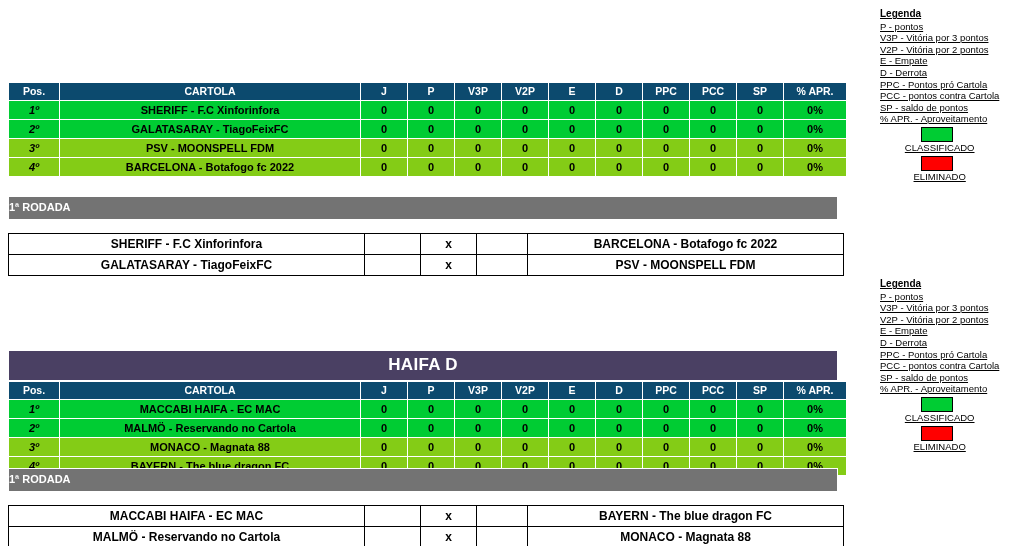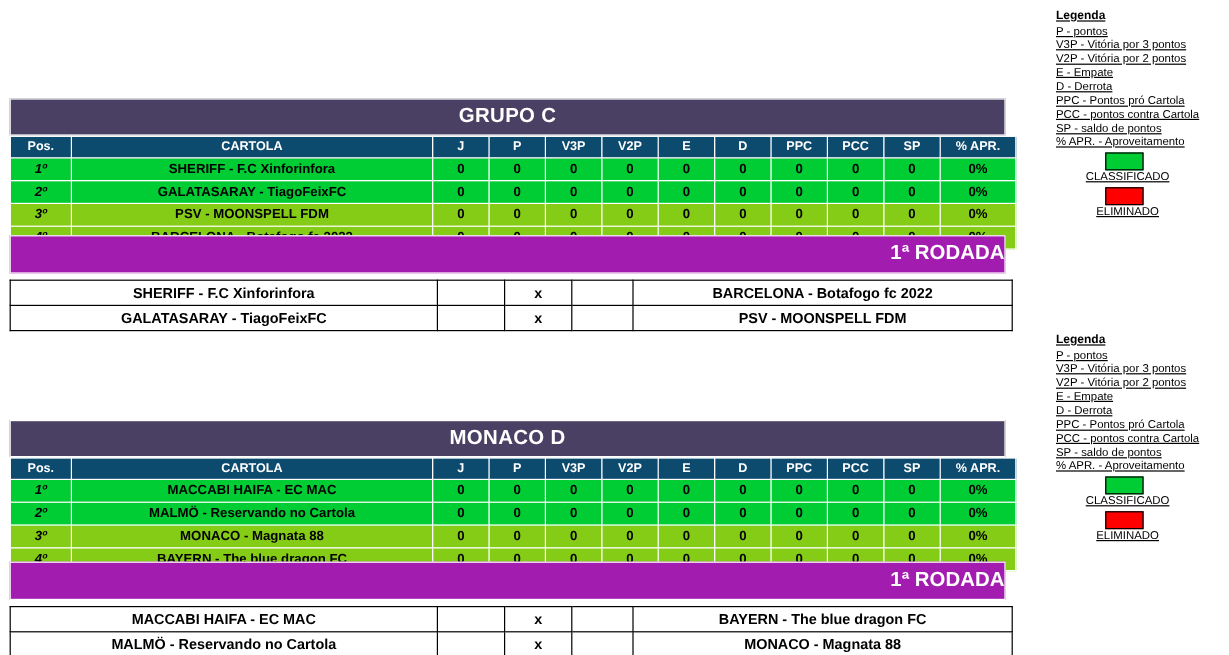--- a/index.html
+++ b/index.html
@@ -60,25 +60,25 @@
   .col-pos  { width: 50px; }
   .col-name { width: 300px; }
   .col-stat { width: 46px; }
   .col-apr  { width: 62px; }
 
   td.pos-cell { font-size: 10.5px; font-style: italic; }
   td.name-cell { font-size: 11.5px; }
 
   
   .rodada-title {
-    background: #a21caf;
+    background: #737373;
     color: #ffffff;
-    font-size: 17px;
-    font-weight: bold;
-    text-align: right;
+    font-size: 11px;
+    font-weight: bold;
+    text-align: left;
     padding: 4px 0 6px 0;
     border: 1px solid #ffffff;
   }
   table.matches {
     width: 100%;
     border-collapse: collapse;
     table-layout: fixed;
   }
   table.matches td {
     border: 1px solid #000000;
@@ -124,21 +124,20 @@
     margin-right: 5px;
   }
   .legend .sw-q { background: #00cc33; }
   .legend .sw-e { background: #ff0000; }
   .legend .swatch-label { font-size: 9.5px; }
 </style>
 </head>
 <body>
 
 <div class="group-block" style="top:82px;">
-  <div class="group-title">GRUPO C</div>
   <table class="standings">
     <thead>
       <tr>
         <th class="col-pos">Pos.</th>
         <th class="col-name">CARTOLA</th>
         <th class="col-stat">J</th>
         <th class="col-stat">P</th>
         <th class="col-stat">V3P</th>
         <th class="col-stat">V2P</th>
         <th class="col-stat">E</th>
@@ -229,21 +228,21 @@
         <td class="m-score"></td>
         <td class="m-x">x</td>
         <td class="m-score2"></td>
         <td class="m-away">PSV - MOONSPELL FDM</td>
       </tr>
     </tbody>
   </table>
 </div>
 
 <div class="group-block" style="top:350px;">
-  <div class="group-title">MONACO D</div>
+  <div class="group-title">HAIFA D</div>
   <table class="standings">
     <thead>
       <tr>
         <th class="col-pos">Pos.</th>
         <th class="col-name">CARTOLA</th>
         <th class="col-stat">J</th>
         <th class="col-stat">P</th>
         <th class="col-stat">V3P</th>
         <th class="col-stat">V2P</th>
         <th class="col-stat">E</th>

